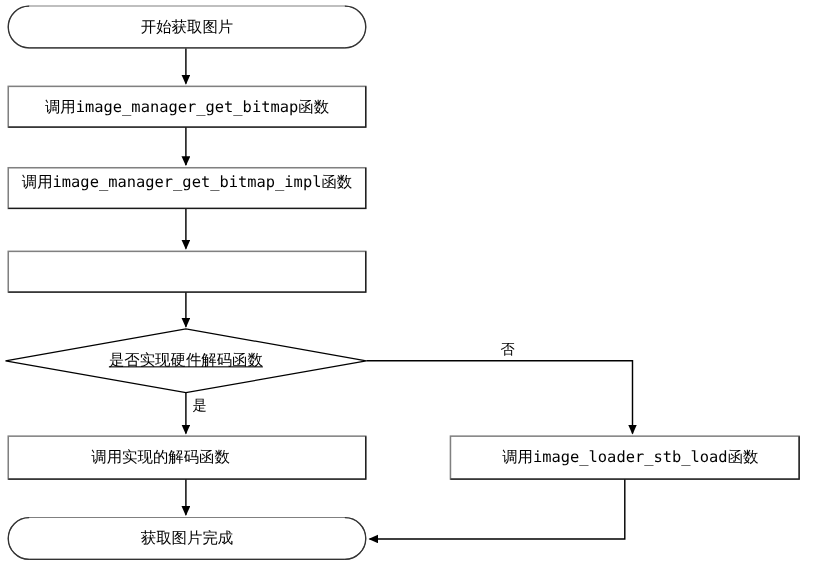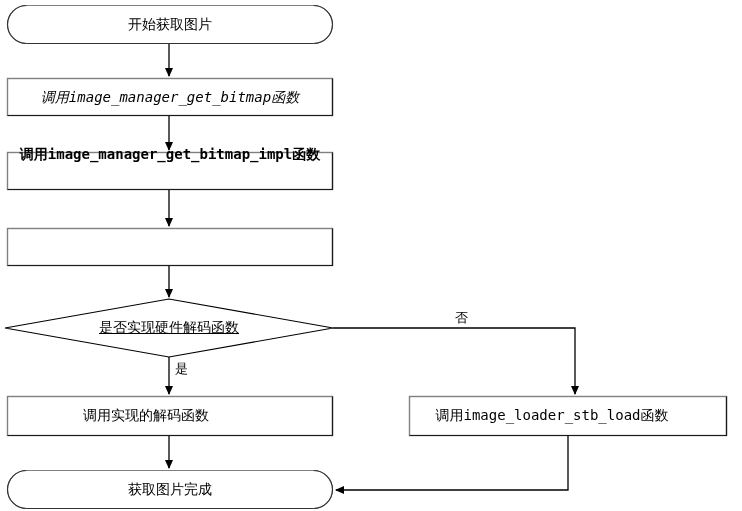--- a/index.html
+++ b/index.html
@@ -118,30 +118,30 @@
     <g>
       <line x1="169" y1="436" x2="169" y2="468" stroke="#000000" stroke-width="1.3" marker-end="url(#arrow)"></line>
     </g>
     <g>
       <path d="M568,436 L568,490 L336,490" fill="none" stroke="#000000" stroke-width="1.3" marker-end="url(#arrow)"></path>
     </g>
   </svg>
 
   <div class="node-text" style="left:7px; top:5px; width:326px; height:39px;">开始获取图片</div>
 
-  <div class="node-text" style="left:7px; top:78px; width:326px; height:40px;font-style:italic;">调用image_manager_get_bitmap函数</div>
+  <div class="node-text" style="left:7px; top:78px; width:326px; height:40px;">调用image_manager_get_bitmap函数</div>
 
-  <div class="node-text" style="left:7px; top:136px; width:326px; height:38px;font-weight:bold;">调用image_manager_get_bitmap_impl函数</div>
+  <div class="node-text" style="left:7px; top:147px; width:326px; height:38px;">调用image_manager_get_bitmap_impl函数</div>
 
 
   <div class="node-text" style="left:5px; top:298px; width:328px; height:60px;text-decoration:underline;">是否实现硬件解码函数</div>
 
   <div class="node-text" style="left:7px; top:396px; width:278px; height:40px;">调用实现的解码函数</div>
 
-  <div class="node-text" style="left:393px; top:396px; width:318px; height:40px;">调用image_loader_stb_load函数</div>
+  <div class="node-text" style="left:414px; top:396px; width:318px; height:40px;">调用image_loader_stb_load函数</div>
 
   <div class="node-text" style="left:7px; top:470px; width:326px; height:39px;">获取图片完成</div>
 
   <div class="edge-label" style="left:175px; top:360px;">是</div>
 
   <div class="edge-label" style="left:455px; top:309px;">否</div>
 
 </div>
 
 </body></html>

